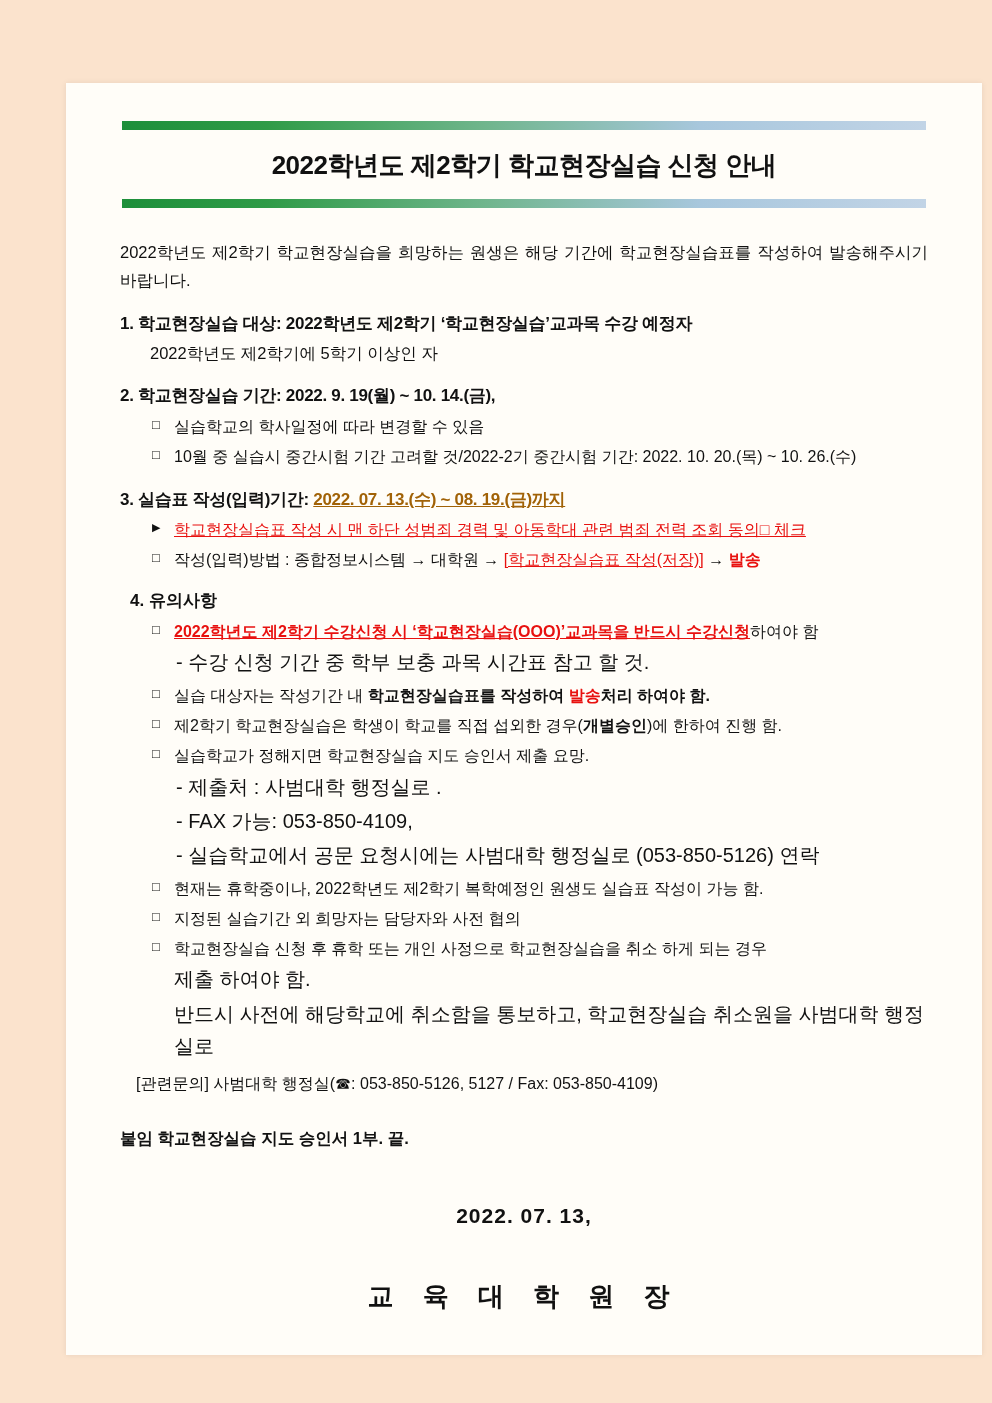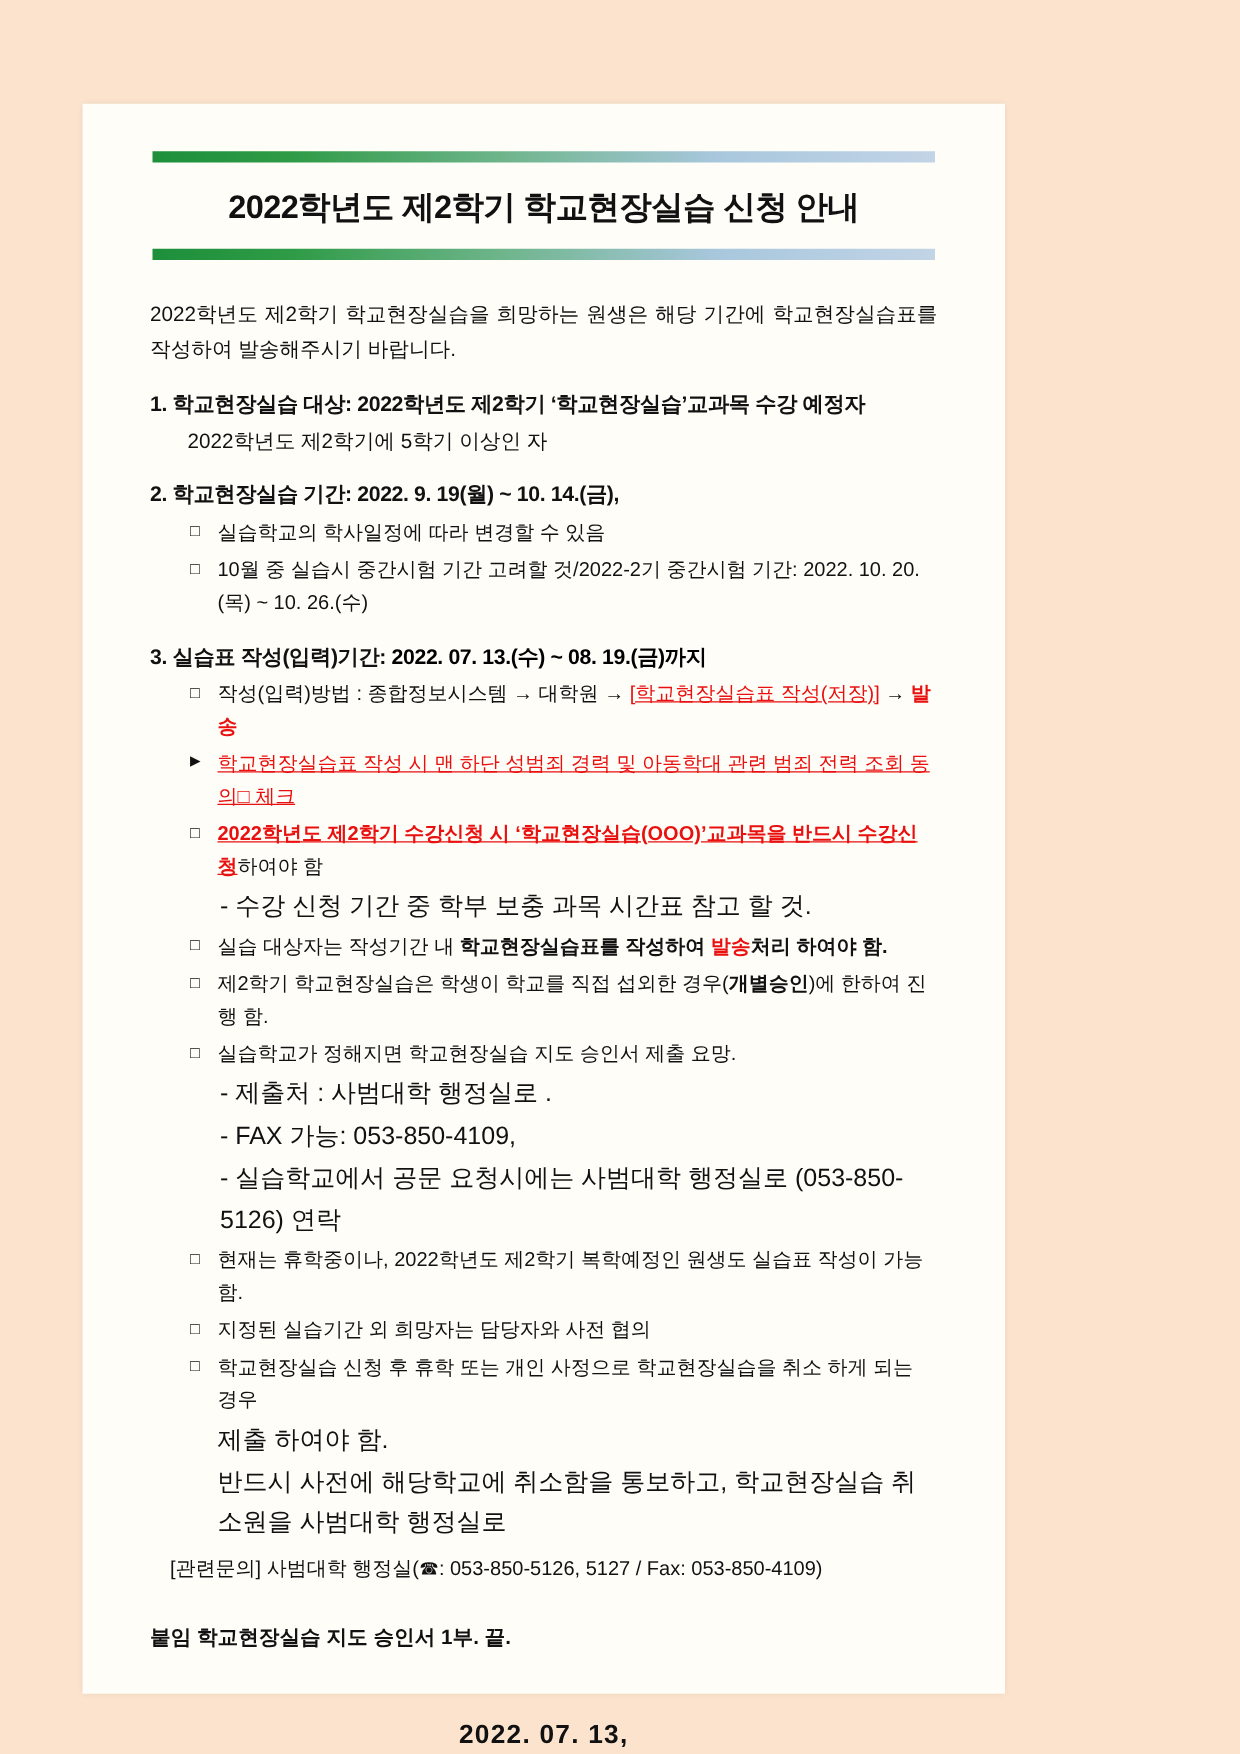--- a/index.html
+++ b/index.html
@@ -10,21 +10,21 @@
     width: 992px;
     height: 1403px;
     background: #fbe3cd;
     font-family: "Liberation Sans", sans-serif;
     overflow: hidden;
   }
   .page {
     position: absolute;
     left: 66px;
     top: 83px;
-    width: 738px;
+    width: 916px;
     height: 1272px;
     background: #fffdf8;
     box-shadow: 0 0 6px rgba(0,0,0,0.08);
   }
   .inner {
     position: relative;
     padding: 0 28px;
     height: 100%;
     box-sizing: border-box;
   }
@@ -88,21 +88,21 @@
   .bullet.tri::before {
     content: "\25B6";
     font-size: 11px;
     top: 2px;
   }
   .dash {
     margin-left: 56px;
     margin-top: 2px;
     font-size: 20px;
   }
-  .red { color: #000000; }
+  .red { color: #a16207; text-decoration: underline; }
   .redu { color: #e8110f; text-decoration: underline; font-weight: bold; }
   .boxlink { color: #e8110f; text-decoration: underline; }
   .bold { font-weight: bold; }
   .b-red { color: #e8110f; font-weight: bold; }
   .contact {
     margin-top: 8px;
     margin-left: 16px;
     font-size: 16px;
   }
   .attach {
@@ -157,28 +157,32 @@
         </div>
         <div class="bullet">실습학교의 학사일정에 따라 변경할 수 있음</div>
         <div class="bullet">10월 중 실습시 중간시험 기간 고려할 것/2022-2기 중간시험 기간: 2022. 10. 20.(목) ~ 10. 26.(수)</div>
       </div>
 
       <div class="sec">
         <div class="numline">
           <span>3.</span>
           <span>실습표 작성(입력)기간: </span><span class="red">2022. 07. 13.(수) ~ 08. 19.(금)까지</span>
         </div>
+        <div class="bullet tri">
+          <span class="boxlink">학교현장실습표 작성 시 맨 하단 성범죄 경력 및 아동학대 관련 범죄 전력 조회 동의□ 체크</span>
+        </div>
         <div class="bullet">
           <span>작성(입력)방법 : 종합정보시스템 → 대학원 → </span><span class="boxlink">[학교현장실습표 작성(저장)]</span><span> → </span><span class="b-red">발송</span>
         </div>
-        <div class="bullet tri">
-          <span class="boxlink">학교현장실습표 작성 시 맨 하단 성범죄 경력 및 아동학대 관련 범죄 전력 조회 동의□ 체크</span>
-        </div>
-      </div>
-
+      </div>
+
+      <div class="item4">
+        <span>4.</span>
+        <span>유의사항</span>
+      </div>
 
       <div class="bullet">
         <span class="redu">2022학년도 제2학기 수강신청 시 ‘학교현장실습(OOO)’교과목을 반드시 수강신청</span><span>하여야 함</span>
       </div>
       <div class="dash">- 수강 신청 기간 중 학부 보충 과목 시간표 참고 할 것.</div>
 
       <div class="bullet">
         <span>실습 대상자는 작성기간 내 </span><span class="bold">학교현장실습표를 작성하여 </span><span class="b-red">발송</span><span class="bold">처리 하여야 함.</span>
       </div>
 

